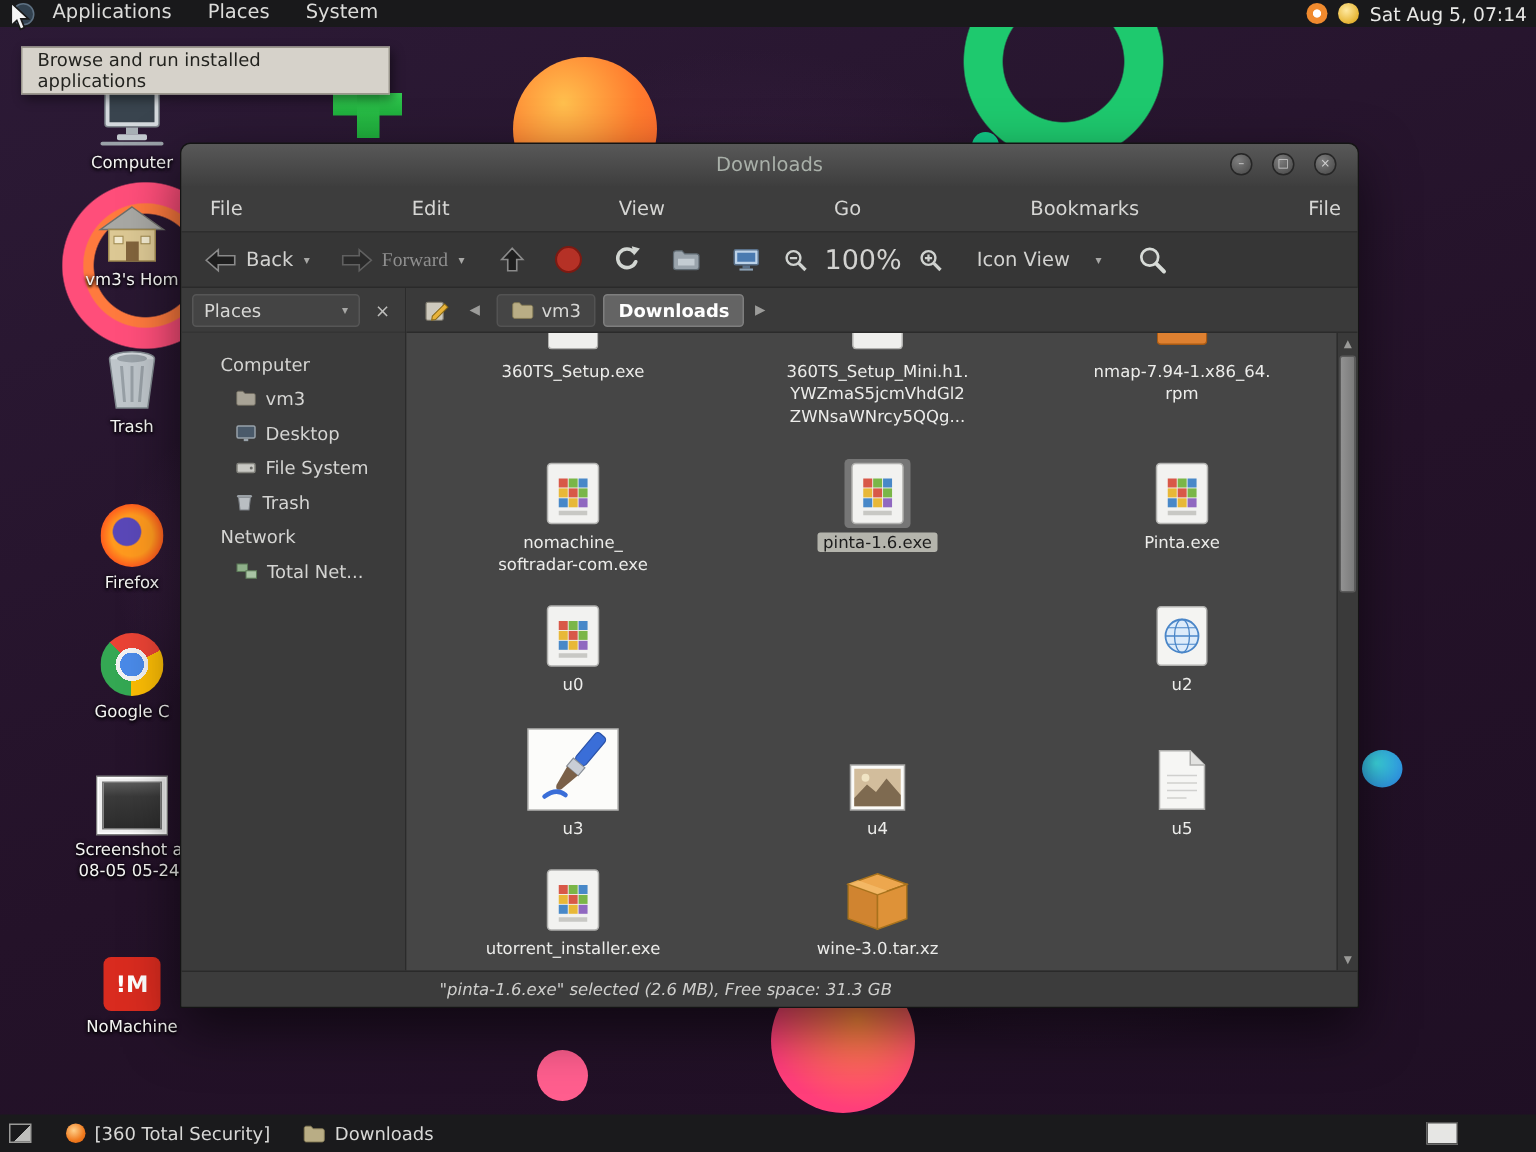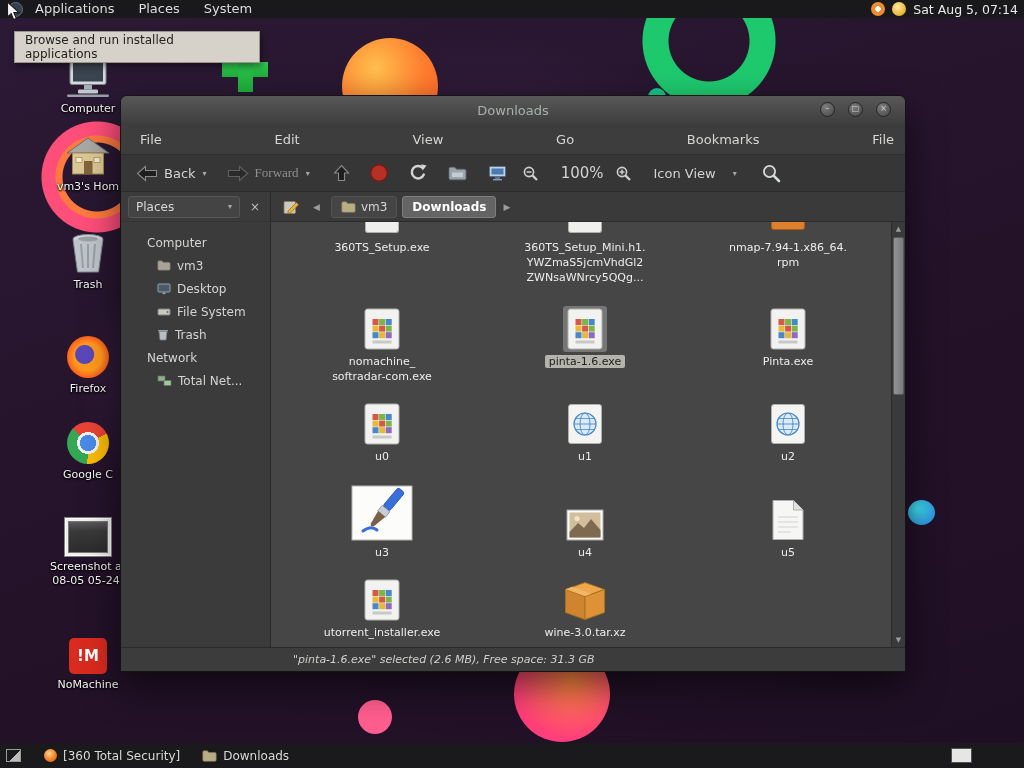--- a/index.html
+++ b/index.html
@@ -76,21 +76,21 @@
     border:1px solid #262626; color:#cfcfcf; font-size:8px; line-height:12px; text-align:center; }
   .menubar { height:30px; display:flex; align-items:center; padding-left:8px; color:#d6d6d4; font-size:13px; background:#3d3d3d;justify-content:space-between; }
   .mitem { padding:0 11px; }
   .toolbar { height:38px; background:#363636; border-top:1px solid #2d2d2d; border-bottom:1px solid #2a2a2a;
     display:flex; align-items:center; font-size:13px; color:#d2d2d0; }
   .tbtn { display:flex; align-items:center; gap:6px; padding:3px 7px; border-radius:3px; }
   .tbtn.disabled { color:#8f8f8f;font-family:Liberation Serif, serif; }
   .caret { font-size:8px; color:#a8a8a6; margin-left:1px; }
   .icn { display:inline-flex; align-items:center; justify-content:center; }
   .tool { display:inline-flex; align-items:center; }
-  .zoom-label { margin-left:22px; font-size:15px; }
+  .zoom-label { margin-left:11px; font-size:18px; }
   .viewmode { margin-left:14px; display:flex; align-items:center; gap:16px; padding:3px 8px; }
 
   .main { position:absolute; top:96px; bottom:24px; left:0; right:0; display:flex; }
   .sidebar { width:150px; background:#3b3b3b; border-right:1px solid #2b2b2b; }
   .sidebar-header { height:30px; display:flex; align-items:center; padding:0 7px; border-bottom:1px solid #343434; }
   .places-combo { display:flex; align-items:center; justify-content:space-between; background:#444; border:1px solid #565656;
     border-radius:3px; height:22px; padding:0 7px; font-size:12px; color:#d8d8d6; width:112px; margin-right:10px; }
   .close-x { color:#bdbdbb; font-size:12px; }
   .tree { padding-top:9px; font-size:12px; color:#d4d4d2; }
   .tree-item { height:23px; display:flex; align-items:center; gap:6px; }
@@ -527,35 +527,20 @@
                     <rect x="21.7" y="17.6" width="6" height="6" fill="#7ab648"></rect>
                     <rect x="8.5" y="24.2" width="6" height="6" fill="#4888c8"></rect>
                     <rect x="15.1" y="24.2" width="6" height="6" fill="#e8b838"></rect>
                     <rect x="21.7" y="24.2" width="6" height="6" fill="#9068c0"></rect>
                     <rect x="8.5" y="32.5" width="19" height="3" fill="#c8c8c4"></rect>
                   </svg>
                 </span>
               </div>
               <div class="file-label"><span>u0</span></div>
             </div>
-            <div class="file-cell" style="left:219px;top:173px">
-              <div class="icon-box">
-                <span class="iconwrap">
-                  <svg width="36" height="42" viewBox="0 0 36 42">
-                    <rect x="1.5" y="1.5" width="33" height="39" rx="2.5" fill="#f4f4f2" stroke="#b0b0ae"></rect>
-                    <circle cx="18" cy="21" r="11" fill="#dcebfa" stroke="#4a86c8" stroke-width="1.2"></circle>
-                    <ellipse cx="18" cy="21" rx="5" ry="11" fill="none" stroke="#4a86c8" stroke-width=".9"></ellipse>
-                    <line x1="7" y1="21" x2="29" y2="21" stroke="#4a86c8" stroke-width=".9"></line>
-                    <line x1="8.5" y1="15.5" x2="27.5" y2="15.5" stroke="#4a86c8" stroke-width=".8"></line>
-                    <line x1="8.5" y1="26.5" x2="27.5" y2="26.5" stroke="#4a86c8" stroke-width=".8"></line>
-                  </svg>
-                </span>
-              </div>
-              <div class="file-label"><span>u1</span></div>
-            </div>
             <div class="file-cell" style="left:422px;top:173px">
               <div class="icon-box">
                 <span class="iconwrap">
                   <svg width="36" height="42" viewBox="0 0 36 42">
                     <rect x="1.5" y="1.5" width="33" height="39" rx="2.5" fill="#f4f4f2" stroke="#b0b0ae"></rect>
                     <circle cx="18" cy="21" r="11" fill="#dcebfa" stroke="#4a86c8" stroke-width="1.2"></circle>
                     <ellipse cx="18" cy="21" rx="5" ry="11" fill="none" stroke="#4a86c8" stroke-width=".9"></ellipse>
                     <line x1="7" y1="21" x2="29" y2="21" stroke="#4a86c8" stroke-width=".9"></line>
                     <line x1="8.5" y1="15.5" x2="27.5" y2="15.5" stroke="#4a86c8" stroke-width=".8"></line>
                     <line x1="8.5" y1="26.5" x2="27.5" y2="26.5" stroke="#4a86c8" stroke-width=".8"></line>

